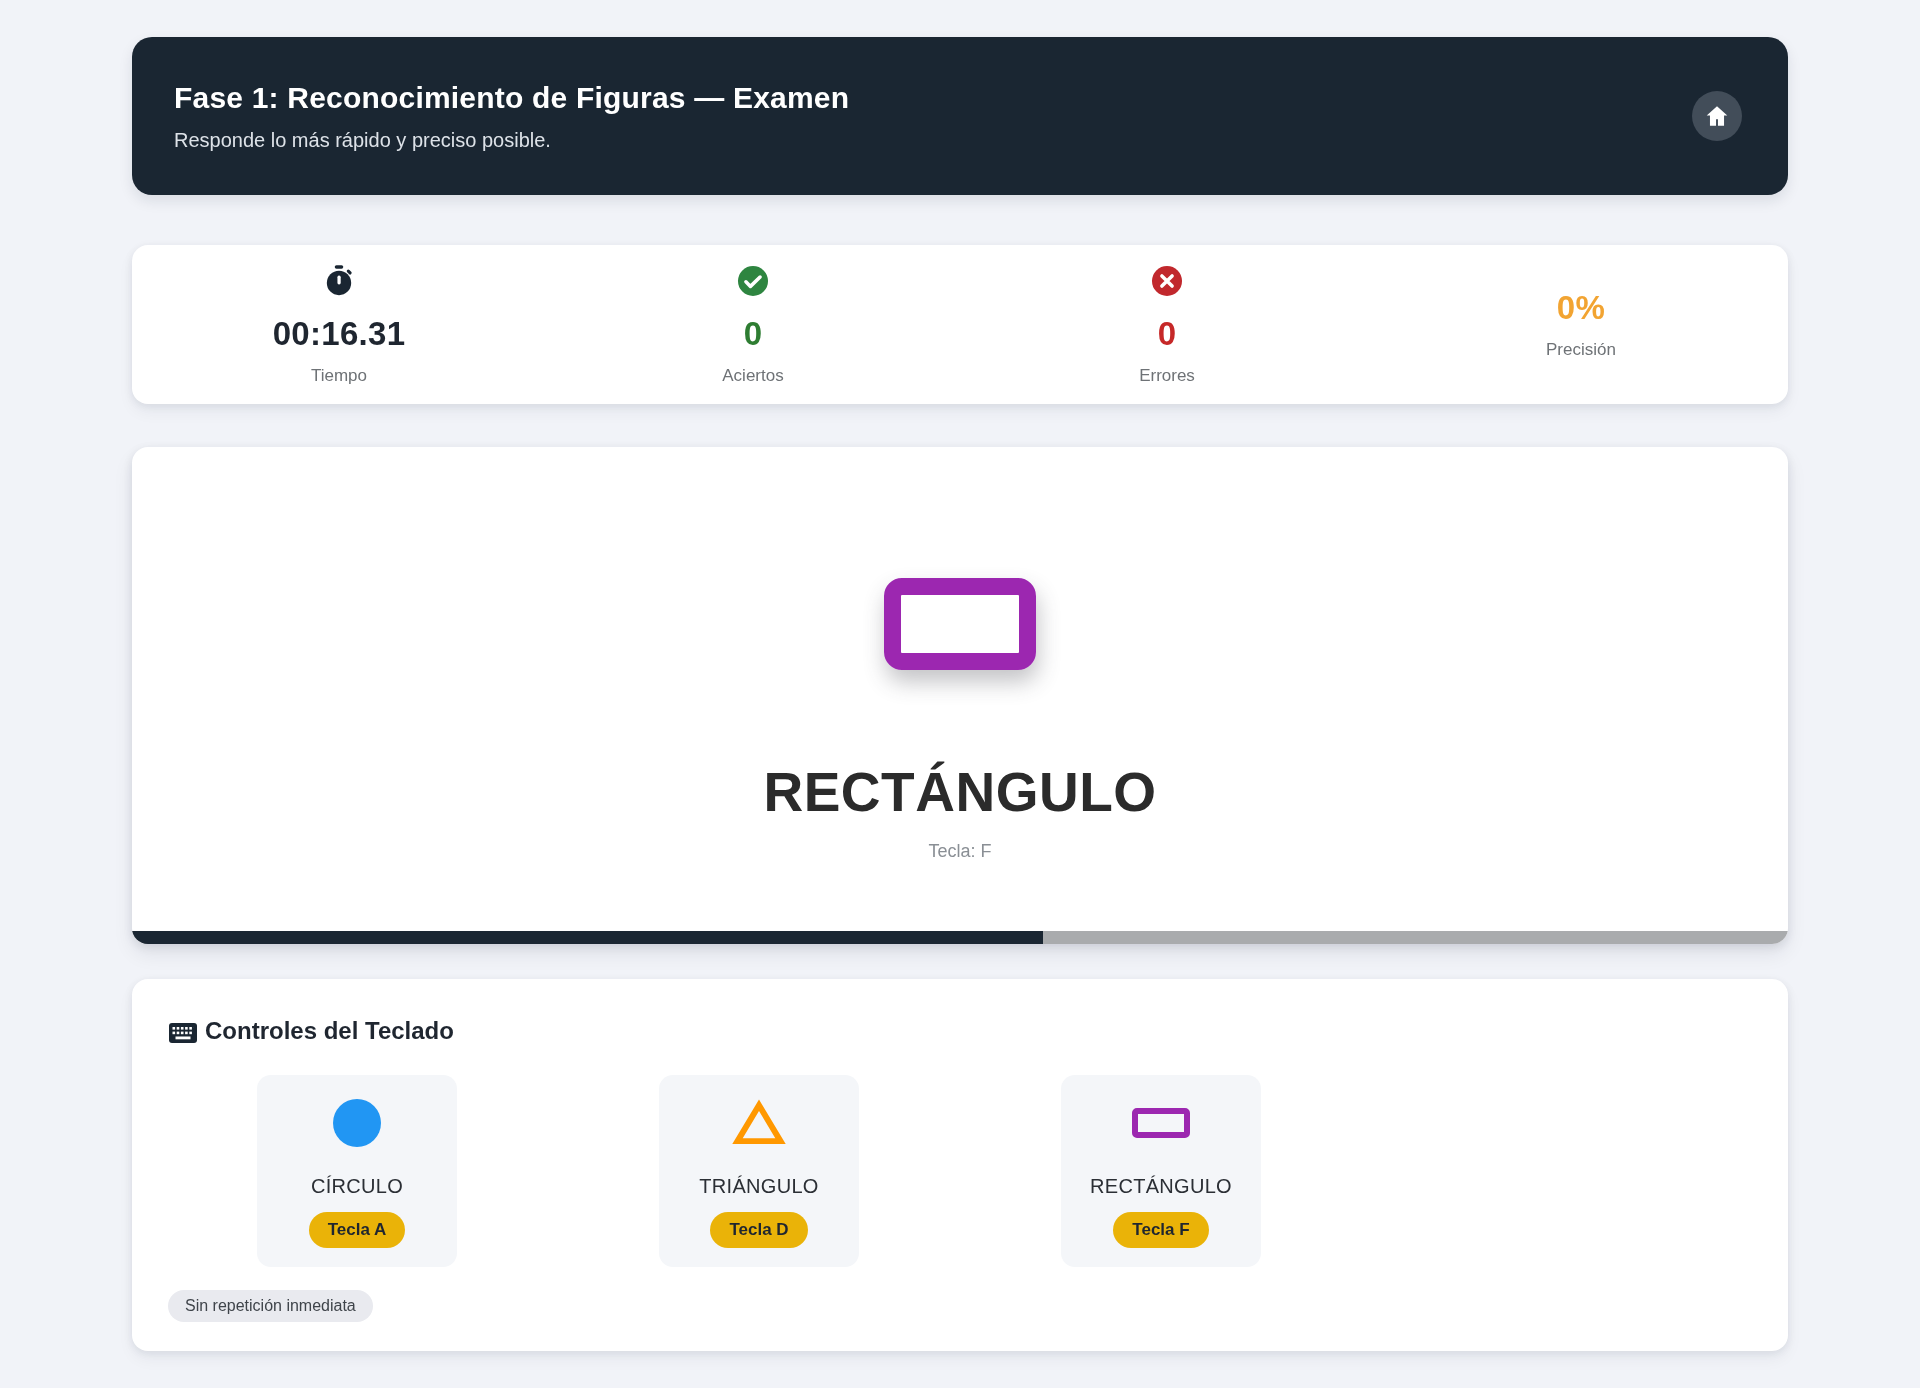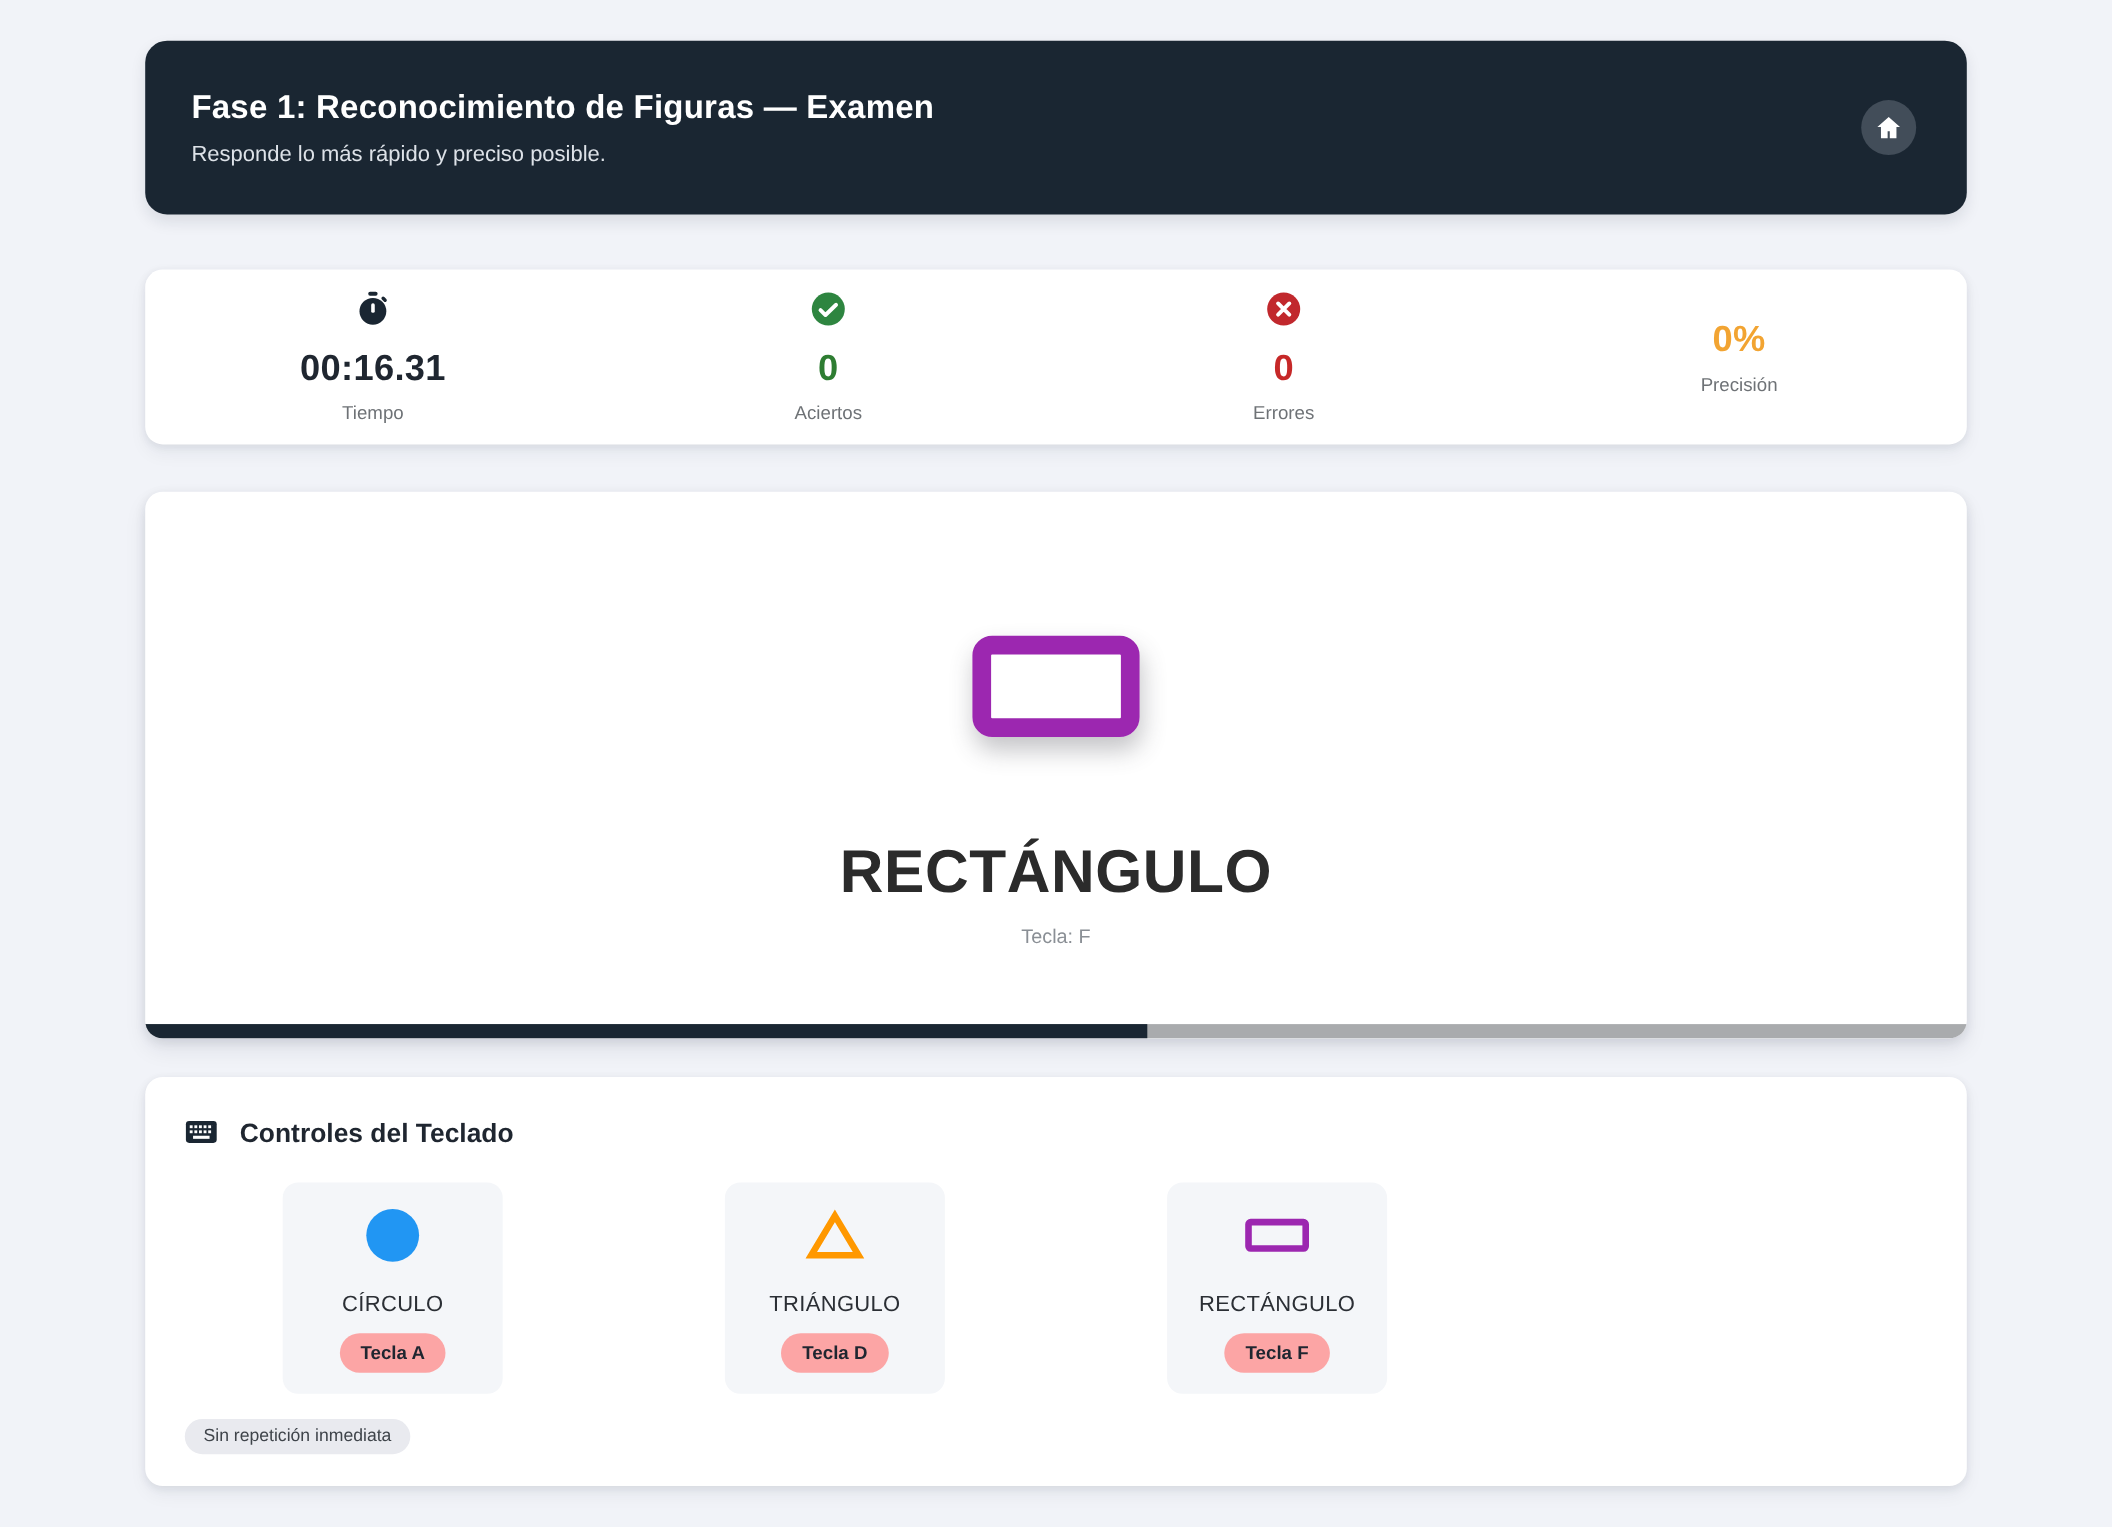--- a/index.html
+++ b/index.html
@@ -75,21 +75,21 @@
   }
   .progress-fill { height: 100%; background: #1a2632; width: 0%; }
 
   
   .controls-card {
     margin-top: 35px;
     background: #ffffff; border-radius: 16px; height: 372px;
     box-shadow: 0 2px 8px rgba(20,30,50,0.08), 0 8px 16px rgba(20,30,50,0.05);
     padding: 38px 24px 20px 24px;
   }
-  .controls-header { display: flex; align-items: flex-start; gap: 20px; padding-left: 12px; }
+  .controls-header { display: flex; align-items: flex-end; gap: 7px; padding-left: 12px; }
   .controls-header svg { width: 30px; height: 24px; }
   .controls-title { font-size: 24px; font-weight: 700; color: #1f2630; }
   .controls-grid {
     margin-top: 30px;
     display: grid; grid-template-columns: repeat(4, 1fr);
     justify-items: center;
   }
   .control-card {
     width: 200px; height: 192px;
     background: #f4f6f9; border-radius: 14px;
@@ -97,21 +97,21 @@
     padding-top: 23px; cursor: pointer;
   }
   .icon-area { height: 50px; display: flex; align-items: center; justify-content: center; }
   .icon-circle { width: 48px; height: 48px; border-radius: 50%; background: #2196f3; }
   .icon-square { width: 44px; height: 44px; border: 6px solid #4caf50; border-radius: 3px; }
   .icon-triangle { width: 54px; height: 48px; display: block; }
   .icon-rect { width: 58px; height: 30px; border: 6px solid #9c27b0; border-radius: 5px; }
   .control-name { margin-top: 27px; font-size: 20px; color: #2b2f35; letter-spacing: 0.3px; }
   .key-pill {
     margin-top: 14px;
-    background: #fca5a5; border-radius: 19px;
+    background: #eab308; border-radius: 19px;
     padding: 8px 19px;
     font-size: 17px; font-weight: 700; color: #1f2630;
   }
   .note-pill {
     display: inline-block;
     margin-top: 23px; margin-left: 12px;
     background: #e9eaef; border-radius: 17px;
     padding: 7px 17px;
     font-size: 16px; color: #3f444a;
   }

